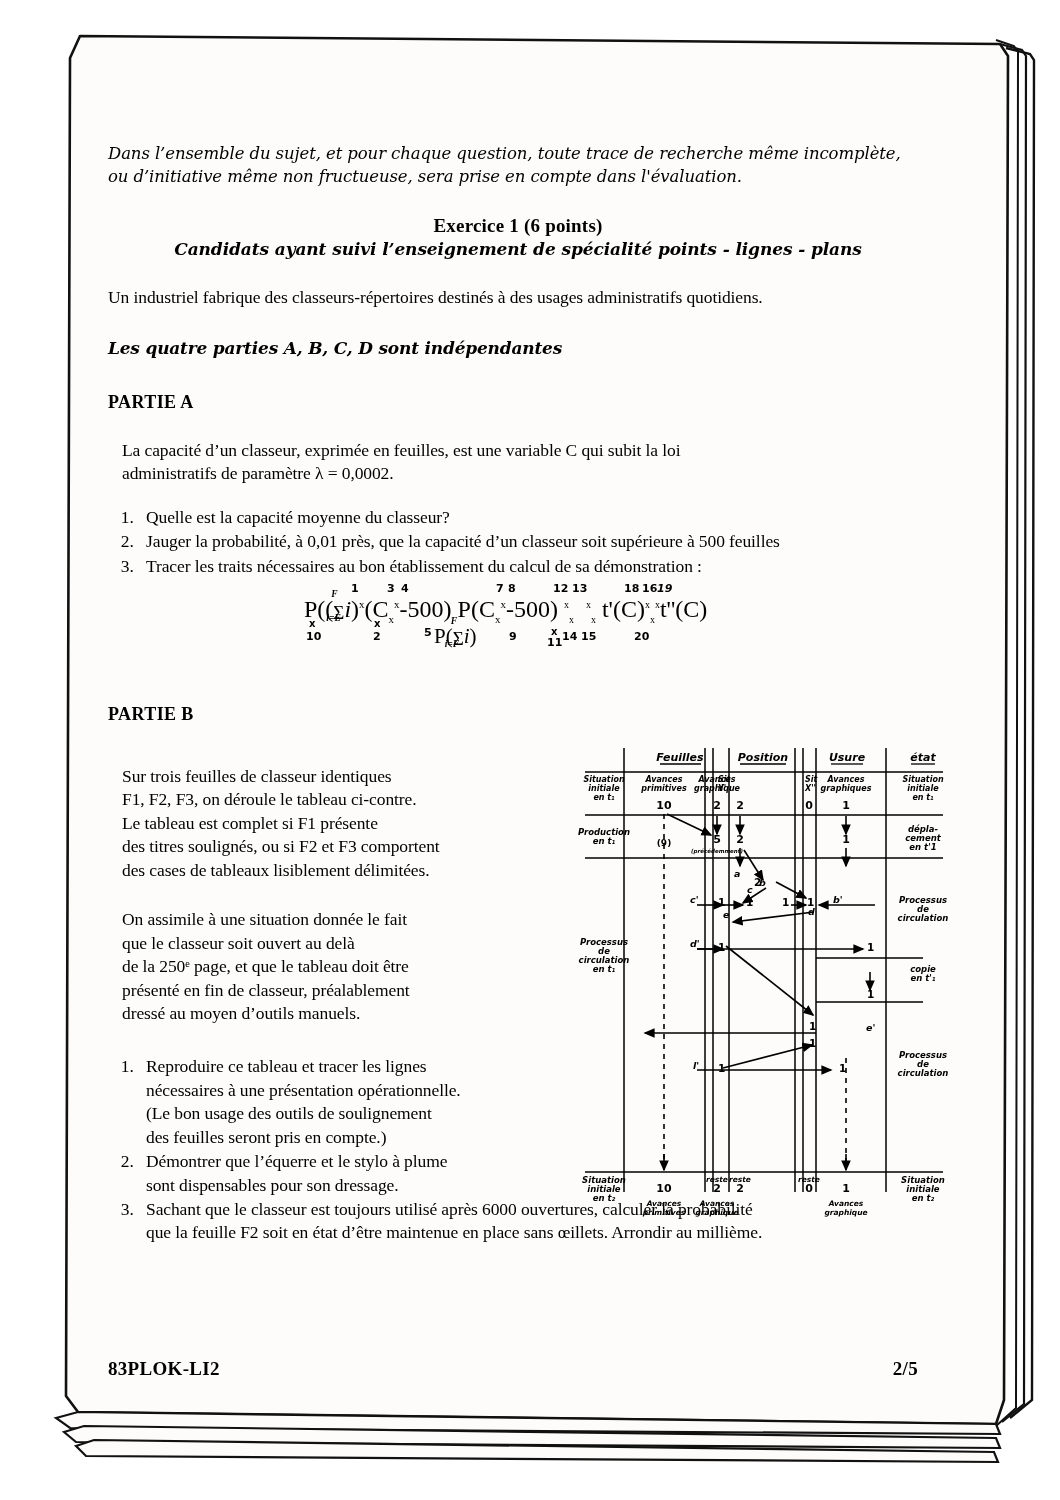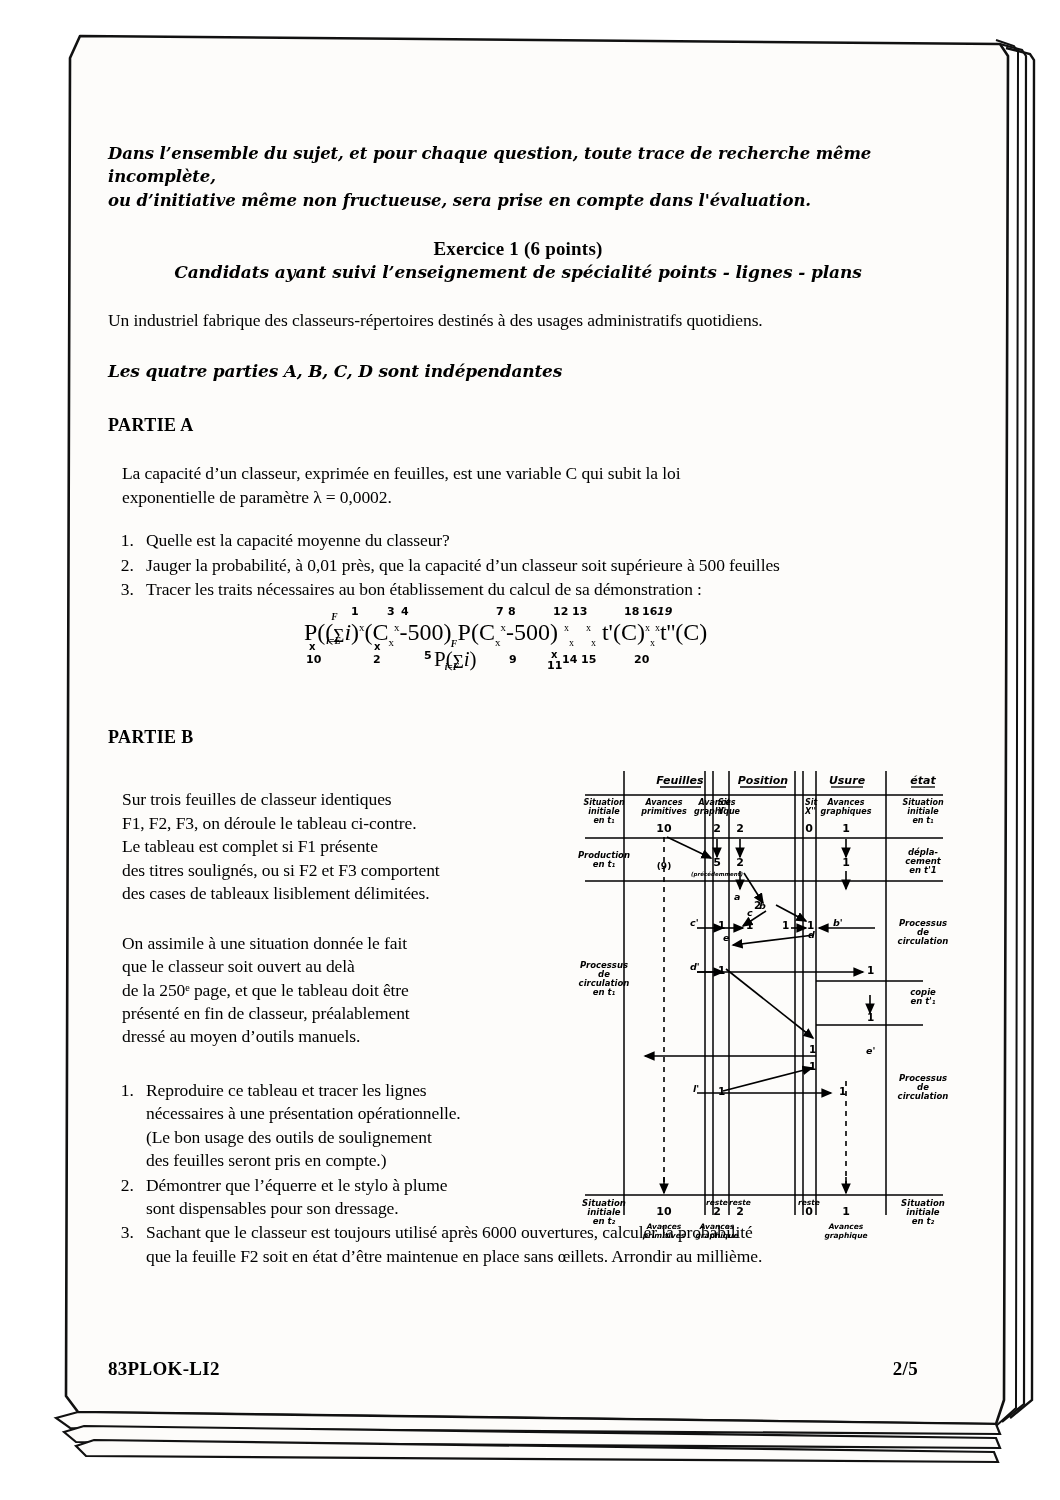--- a/index.html
+++ b/index.html
@@ -30,21 +30,21 @@
   .content {
     position: absolute;
     left: 108px;
     top: 142px;
     width: 820px;
   }
 
   .intro {
     font-family: "DejaVu Serif", serif;
     font-style: italic;
-    font-weight: bold;
+    font-weight: normal;
     font-size: 16.5px;
     line-height: 1.42;
     letter-spacing: -0.1px;
     margin: 0 0 26px 0;
   }
   .intro span { display: block; }
 
   .exercise-title {
     text-align: center;
     font-weight: bold;
@@ -196,21 +196,21 @@
     <h2 class="exercise-sub">Candidats ayant suivi l’enseignement de spécialité points - lignes - plans</h2>
 
     <p class="lead">Un industriel fabrique des classeurs-répertoires destinés à des usages administratifs quotidiens.</p>
 
     <p class="parties-note">Les quatre parties A, B, C, D sont indépendantes</p>
 
     <h3 class="part-head">PARTIE A</h3>
 
     <p class="para">
       <span>La capacité d’un classeur, exprimée en feuilles, est une variable C qui subit la loi</span>
-      <span>exponentielle de paramètre λ = 0,0002.</span>
+      <span>administratifs de paramètre λ = 0,0002.</span>
     </p>
 
     <ol class="qlist">
       <li>
         <span class="l">Quelle est la capacité moyenne du classeur?</span>
       </li>
       <li>
         <span class="l">Jauger la probabilité, à 0,01 près, que la capacité d’un classeur soit supérieure à 500 feuilles</span>
       </li>
       <li>

